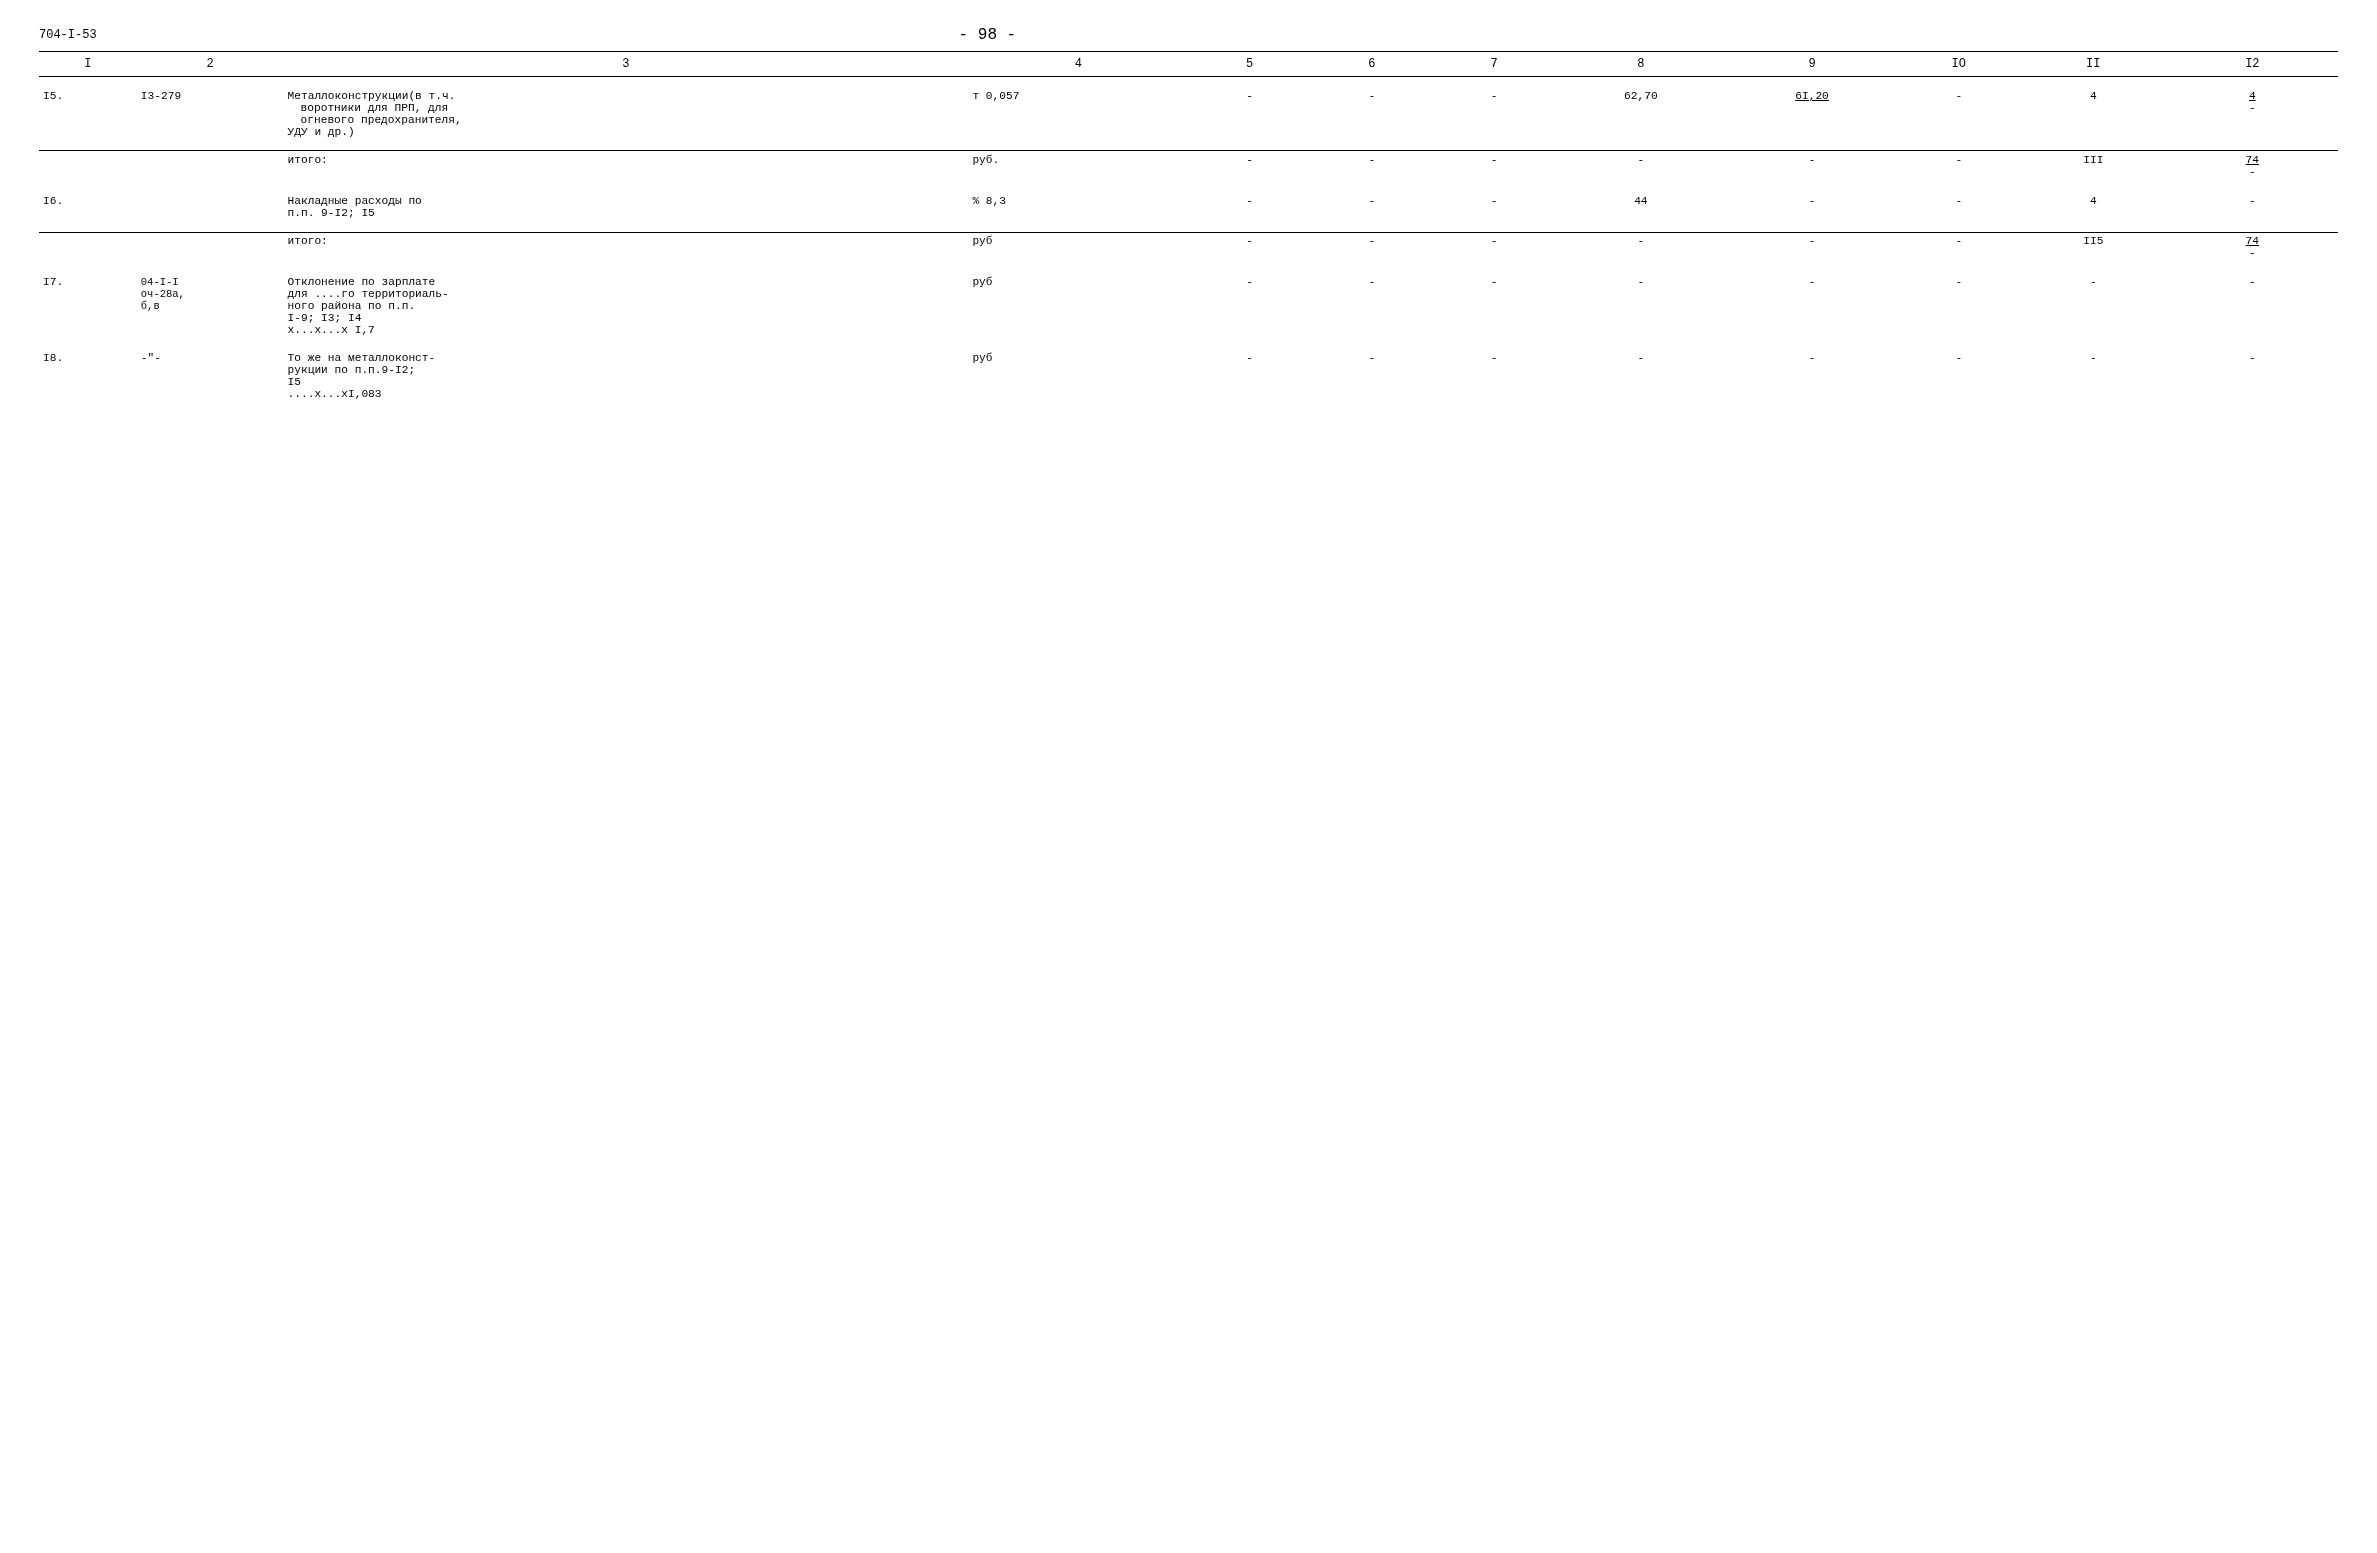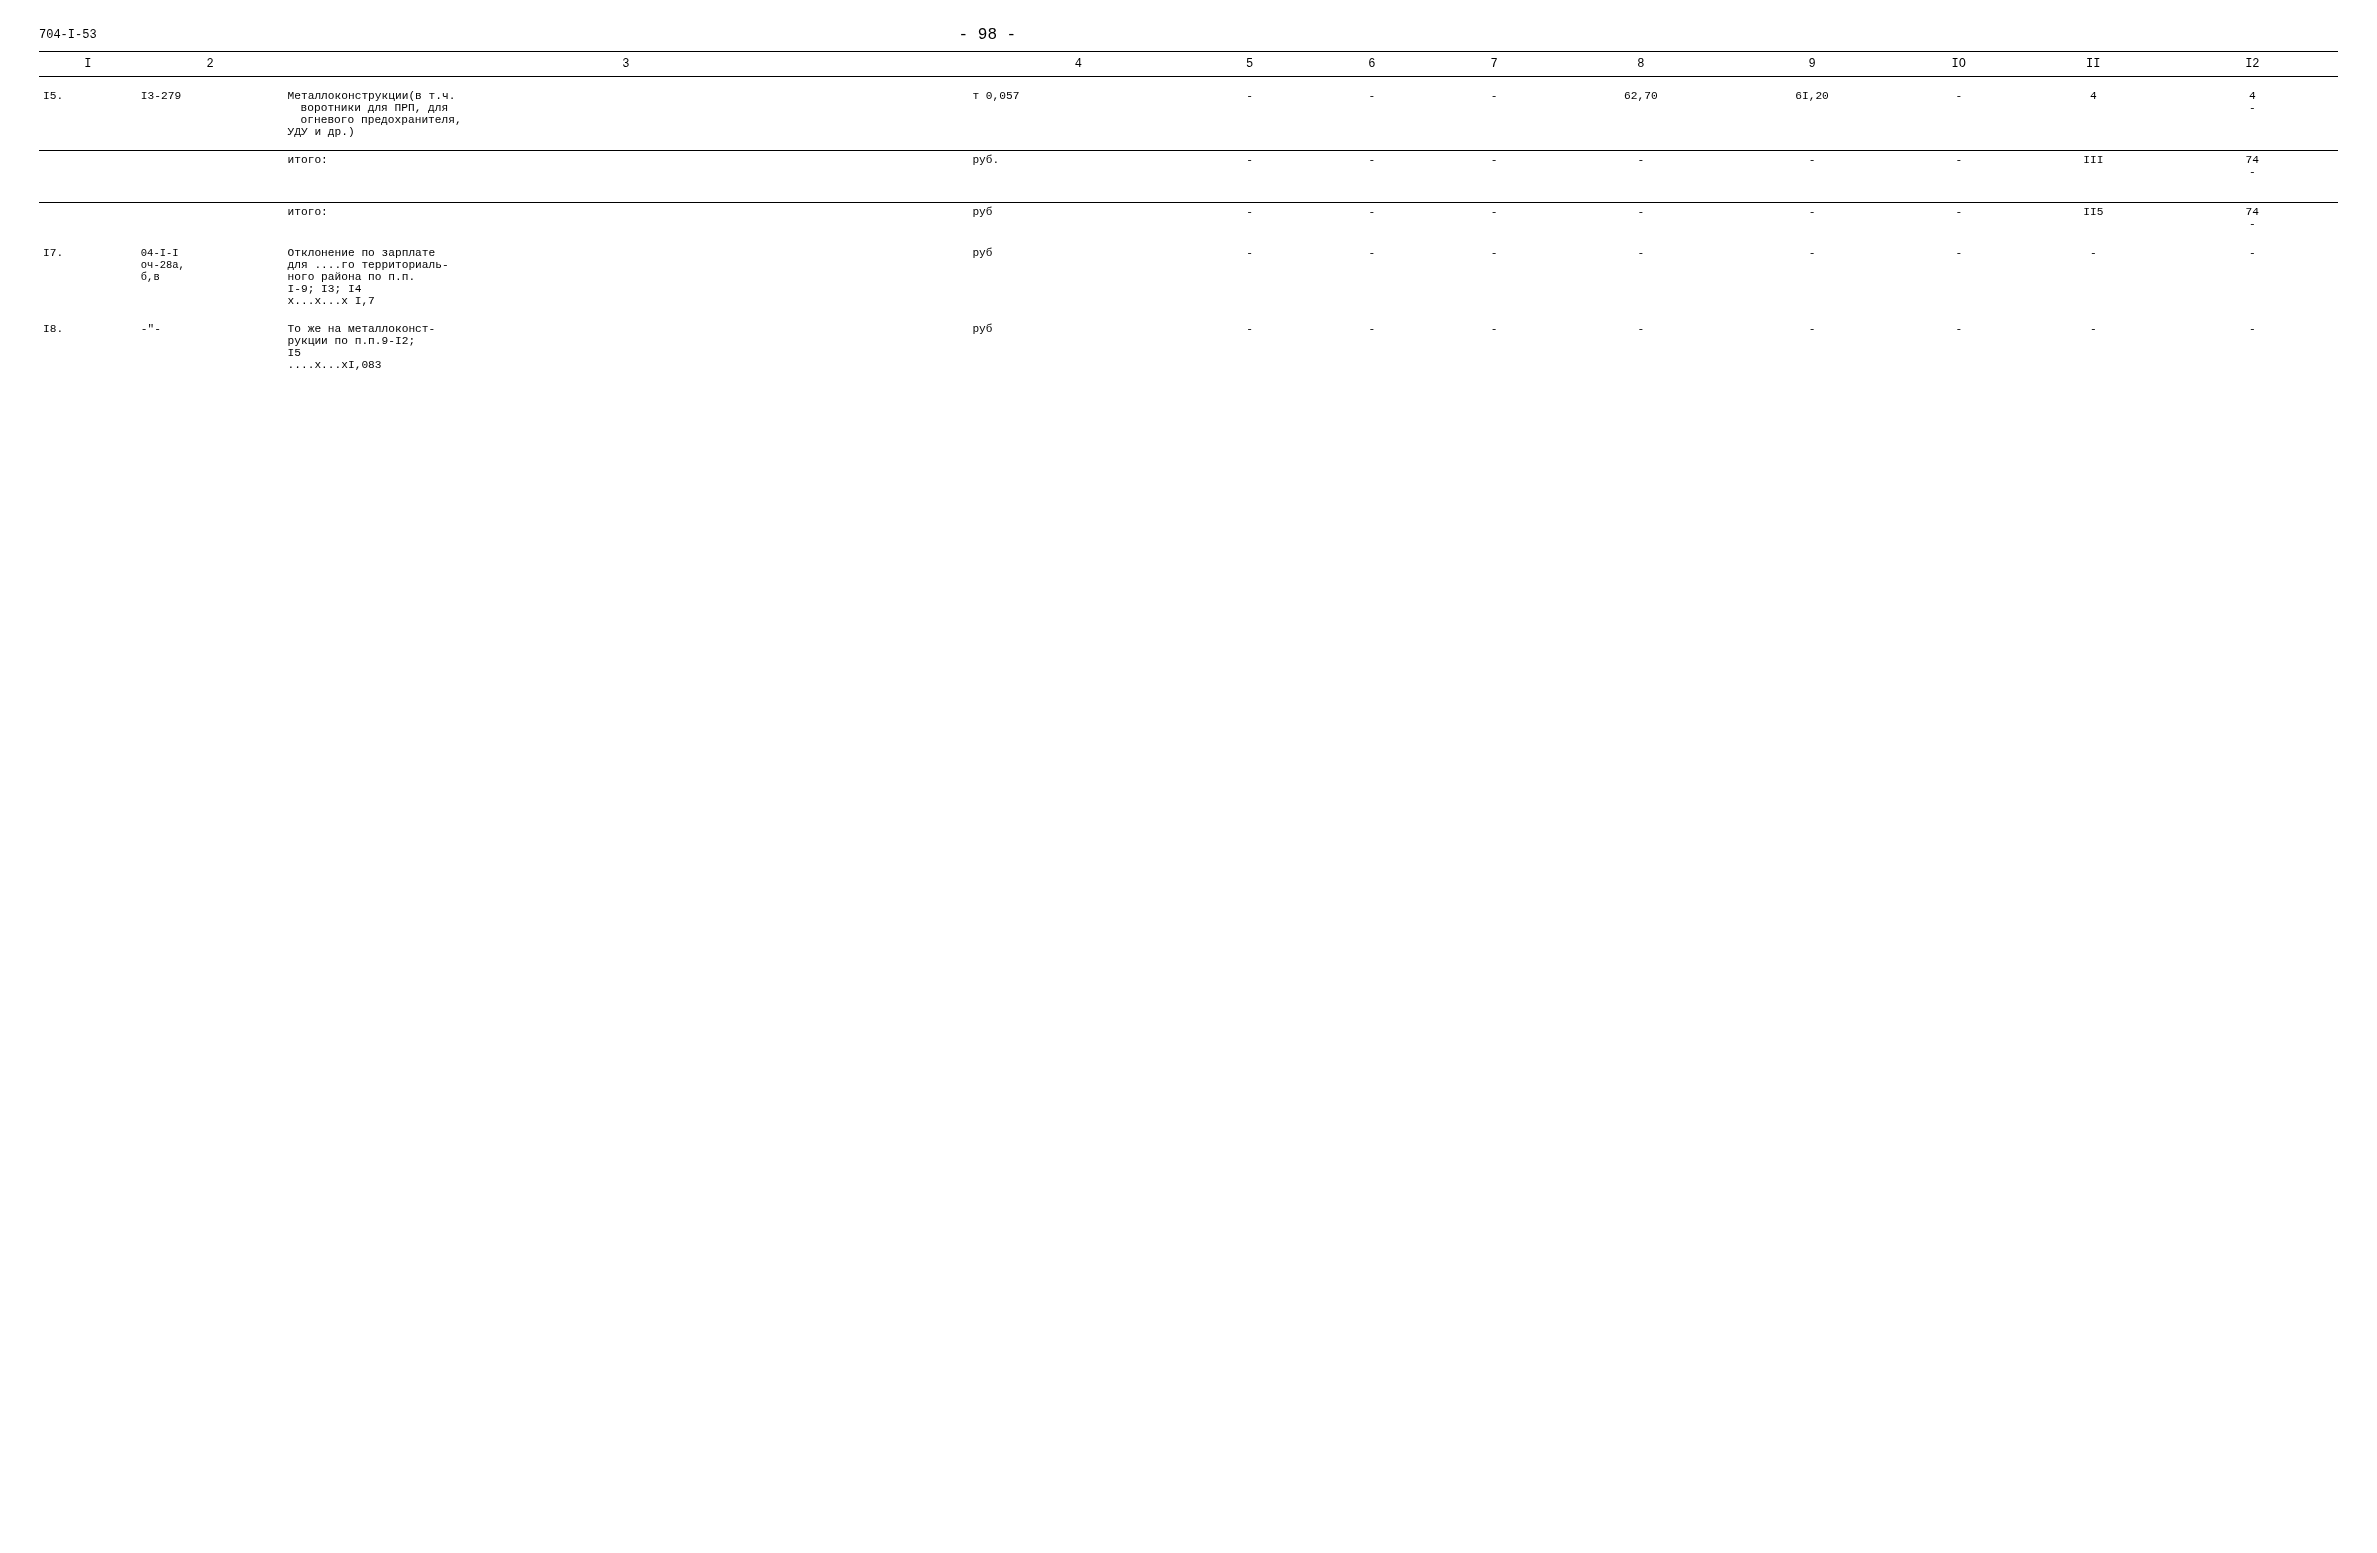--- a/index.html
+++ b/index.html
@@ -64,21 +64,21 @@
     .col-6 { width: 5%; }
     .col-7 { width: 5%; }
     .col-8 { width: 7%; }
     .col-9 { width: 7%; }
     .col-10 { width: 5%; }
     .col-11 { width: 6%; }
     .col-12 { width: 7%; }
 
     .text-center { text-align: left; }
 
-    .underline { }
+    .underline { text-decoration: underline; }
 
     .itogo-row td {
       border-top: 0.7px solid #000;
       padding-bottom: 4px;
     }
 
     .row-spacer td {
       height: 10.5px;
     }
 
@@ -178,20 +178,37 @@
       <td class="num-val">
         <span class="underline">74</span><br>
         <span>-</span>
       </td>
     </tr>
 
     <tr class="row-spacer">
         <td colspan="12"></td>
       </tr>
 
+    <tr>
+      <td>I6.</td>
+      <td></td>
+      <td>
+        <span>Накладные расходы по</span><br>
+        <span>п.п. 9-I2; I5</span>
+      </td>
+      <td class="text-center">% 8,3</td>
+      <td class="dash-val">-</td>
+      <td class="dash-val">-</td>
+      <td class="dash-val">-</td>
+      <td class="num-val">44</td>
+      <td class="dash-val">-</td>
+      <td class="dash-val">-</td>
+      <td class="num-val">4</td>
+      <td class="dash-val">-</td>
+    </tr>
 
     <tr class="row-spacer">
         <td colspan="12"></td>
       </tr>
 
     <tr class="itogo-row">
       <td></td>
       <td></td>
       <td class="text-center">итого:</td>
       <td class="text-center">руб</td>

